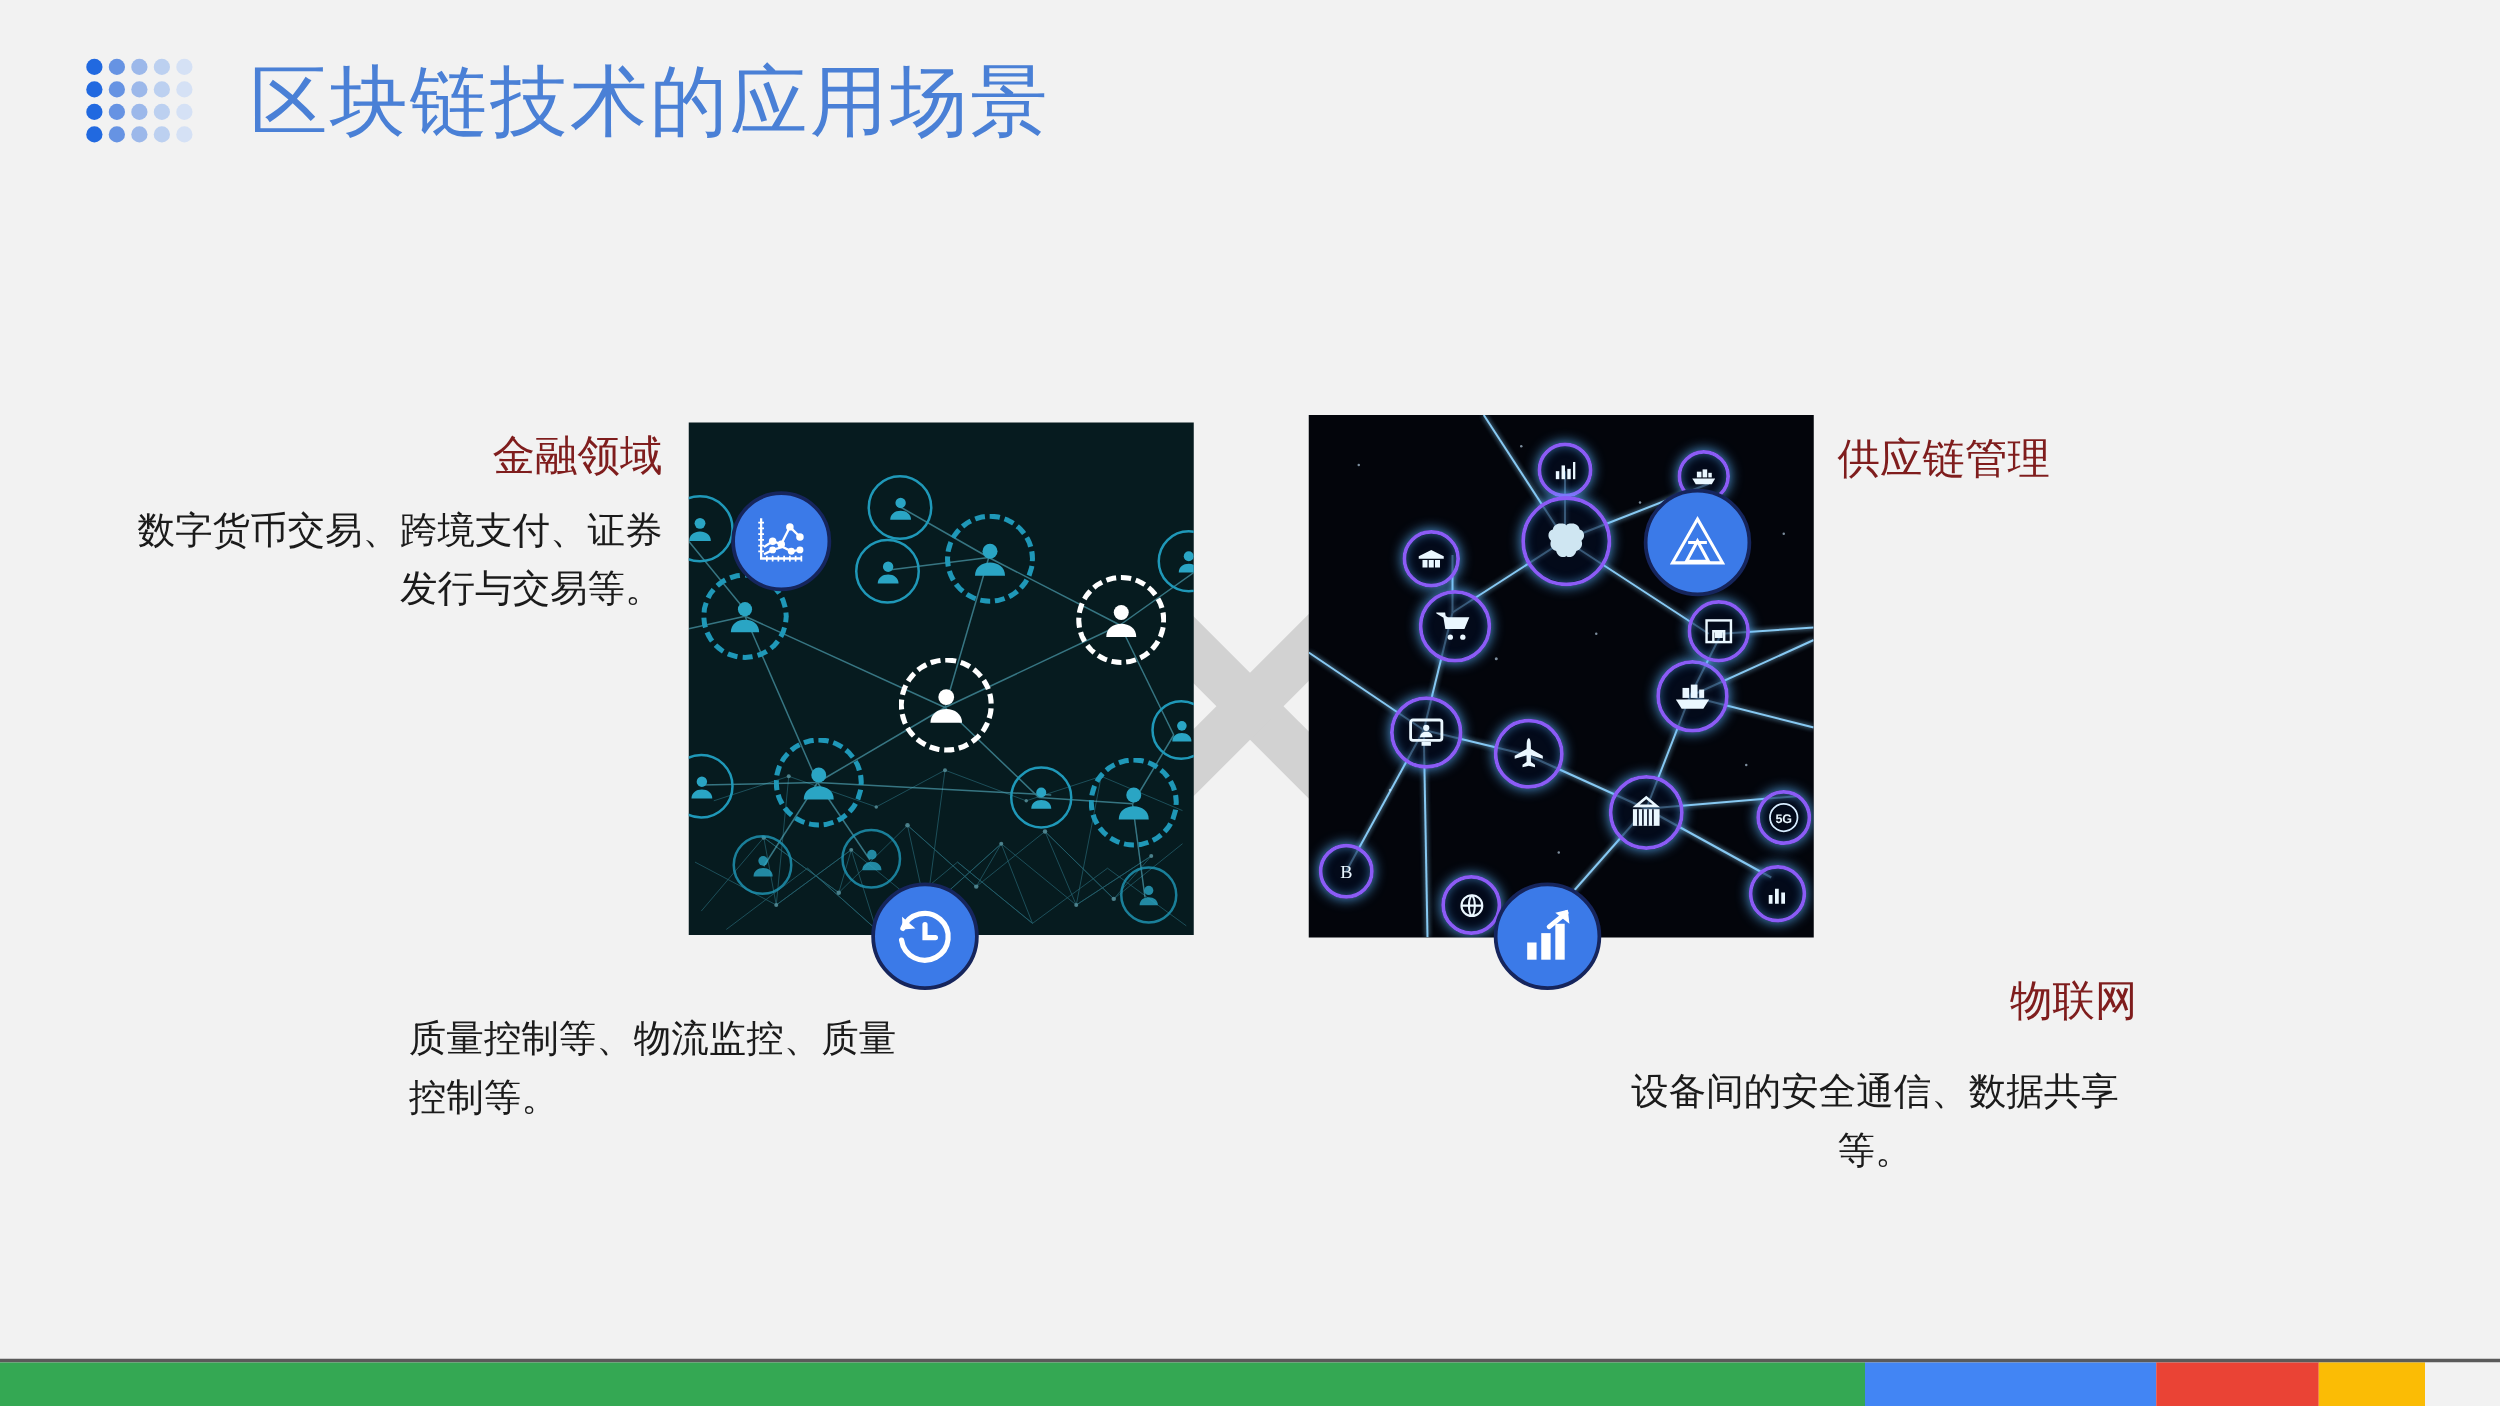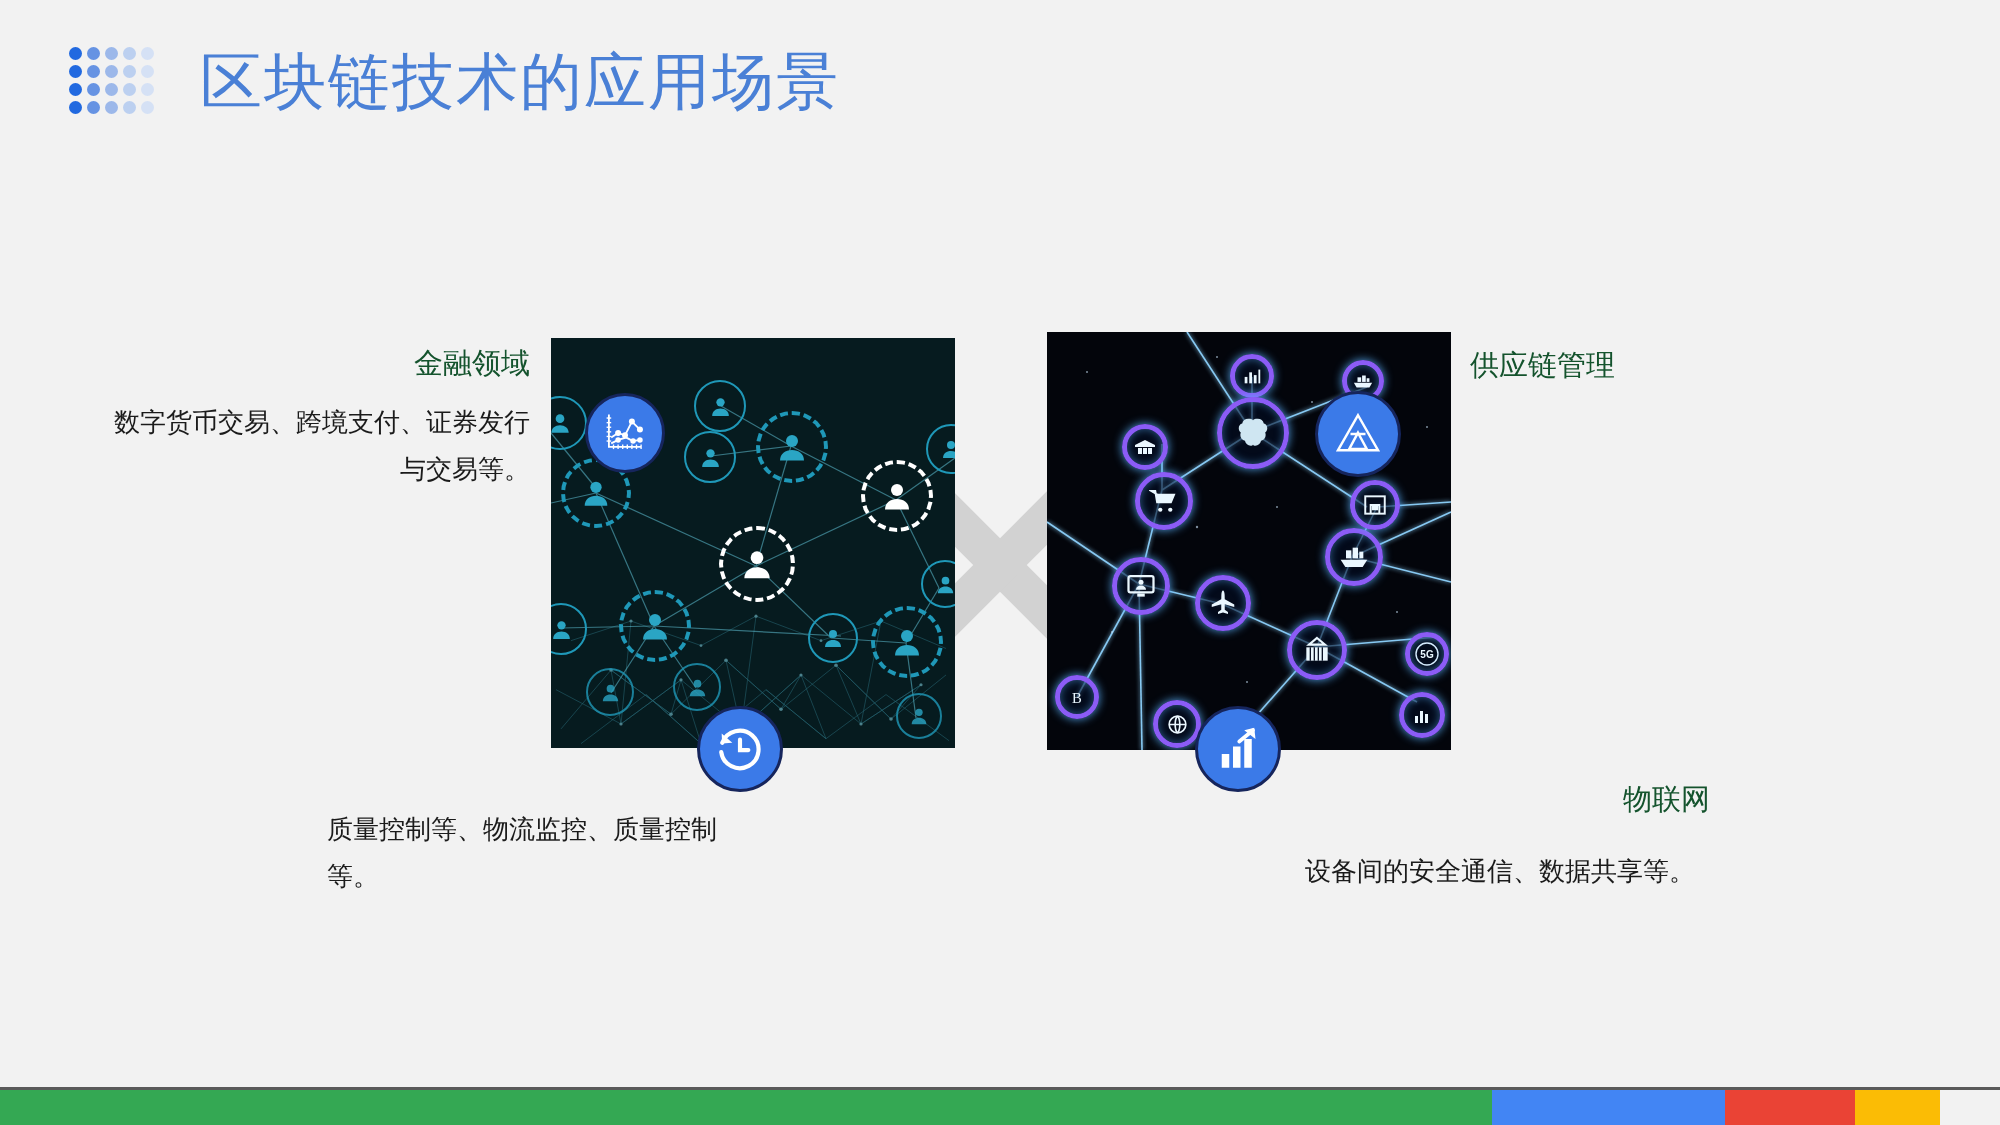--- a/index.html
+++ b/index.html
@@ -66,21 +66,21 @@
     position:absolute; border-radius:50%;
     display:flex; align-items:center; justify-content:center;
   }
   .pnode.ring{ border:4px dashed #1f98b8; }
   .pnode.ring.white{ border-color:#ffffff; }
   .pnode.thin{ border:2px solid #1f98b8; }
 
   
   .gnode{
     position:absolute; border-radius:50%;
-    border:5px solid #8b5cf6;
+    border:3px solid #8b5cf6;
     box-shadow:0 0 10px rgba(90,180,255,.9), inset 0 0 8px rgba(90,180,255,.5);
     background:rgba(4,14,36,.6);
     display:flex; align-items:center; justify-content:center;
   }
 
   
   #mesh{ position:absolute; left:0; bottom:0; width:100%; height:55%; opacity:.55; }
 
   
   .badge{
@@ -88,29 +88,29 @@
     background:#3b7ae8;
     border:3px solid #16255c;
     display:flex; align-items:center; justify-content:center;
     z-index:6;
   }
   .badge svg{ display:block; }
 
   
   .txt-block{ position:absolute; z-index:4; }
   .blk-head{
-    color:#14532d;
-    font-size:29px; line-height:36px;
-    font-family:Liberation Mono, monospace;
+    color:#7f1d1d;
+    font-size:34px; line-height:36px;
+    font-family:Liberation Serif, serif;
     white-space:nowrap;
   }
   .blk-body{
     color:#1b1b1b;
-    font-size:26px; line-height:47px;
-    font-family:Liberation Mono, monospace;
+    font-size:30px; line-height:47px;
+    font-family:Liberation Sans, sans-serif;
   }
 
   #blk-finance{ left:110px; top:348px; width:420px; text-align:right; }
   #blk-finance .blk-body{ margin-top:17px; }
 
   #blk-public{ left:1470px; top:350px; width:430px; text-align:left; }
   #blk-public .blk-body{ margin-top:17px; }
 
   #blk-supply{ left:327px; top:784px; width:400px; text-align:left; }
   #blk-supply .blk-body{ margin-top:24px; }

